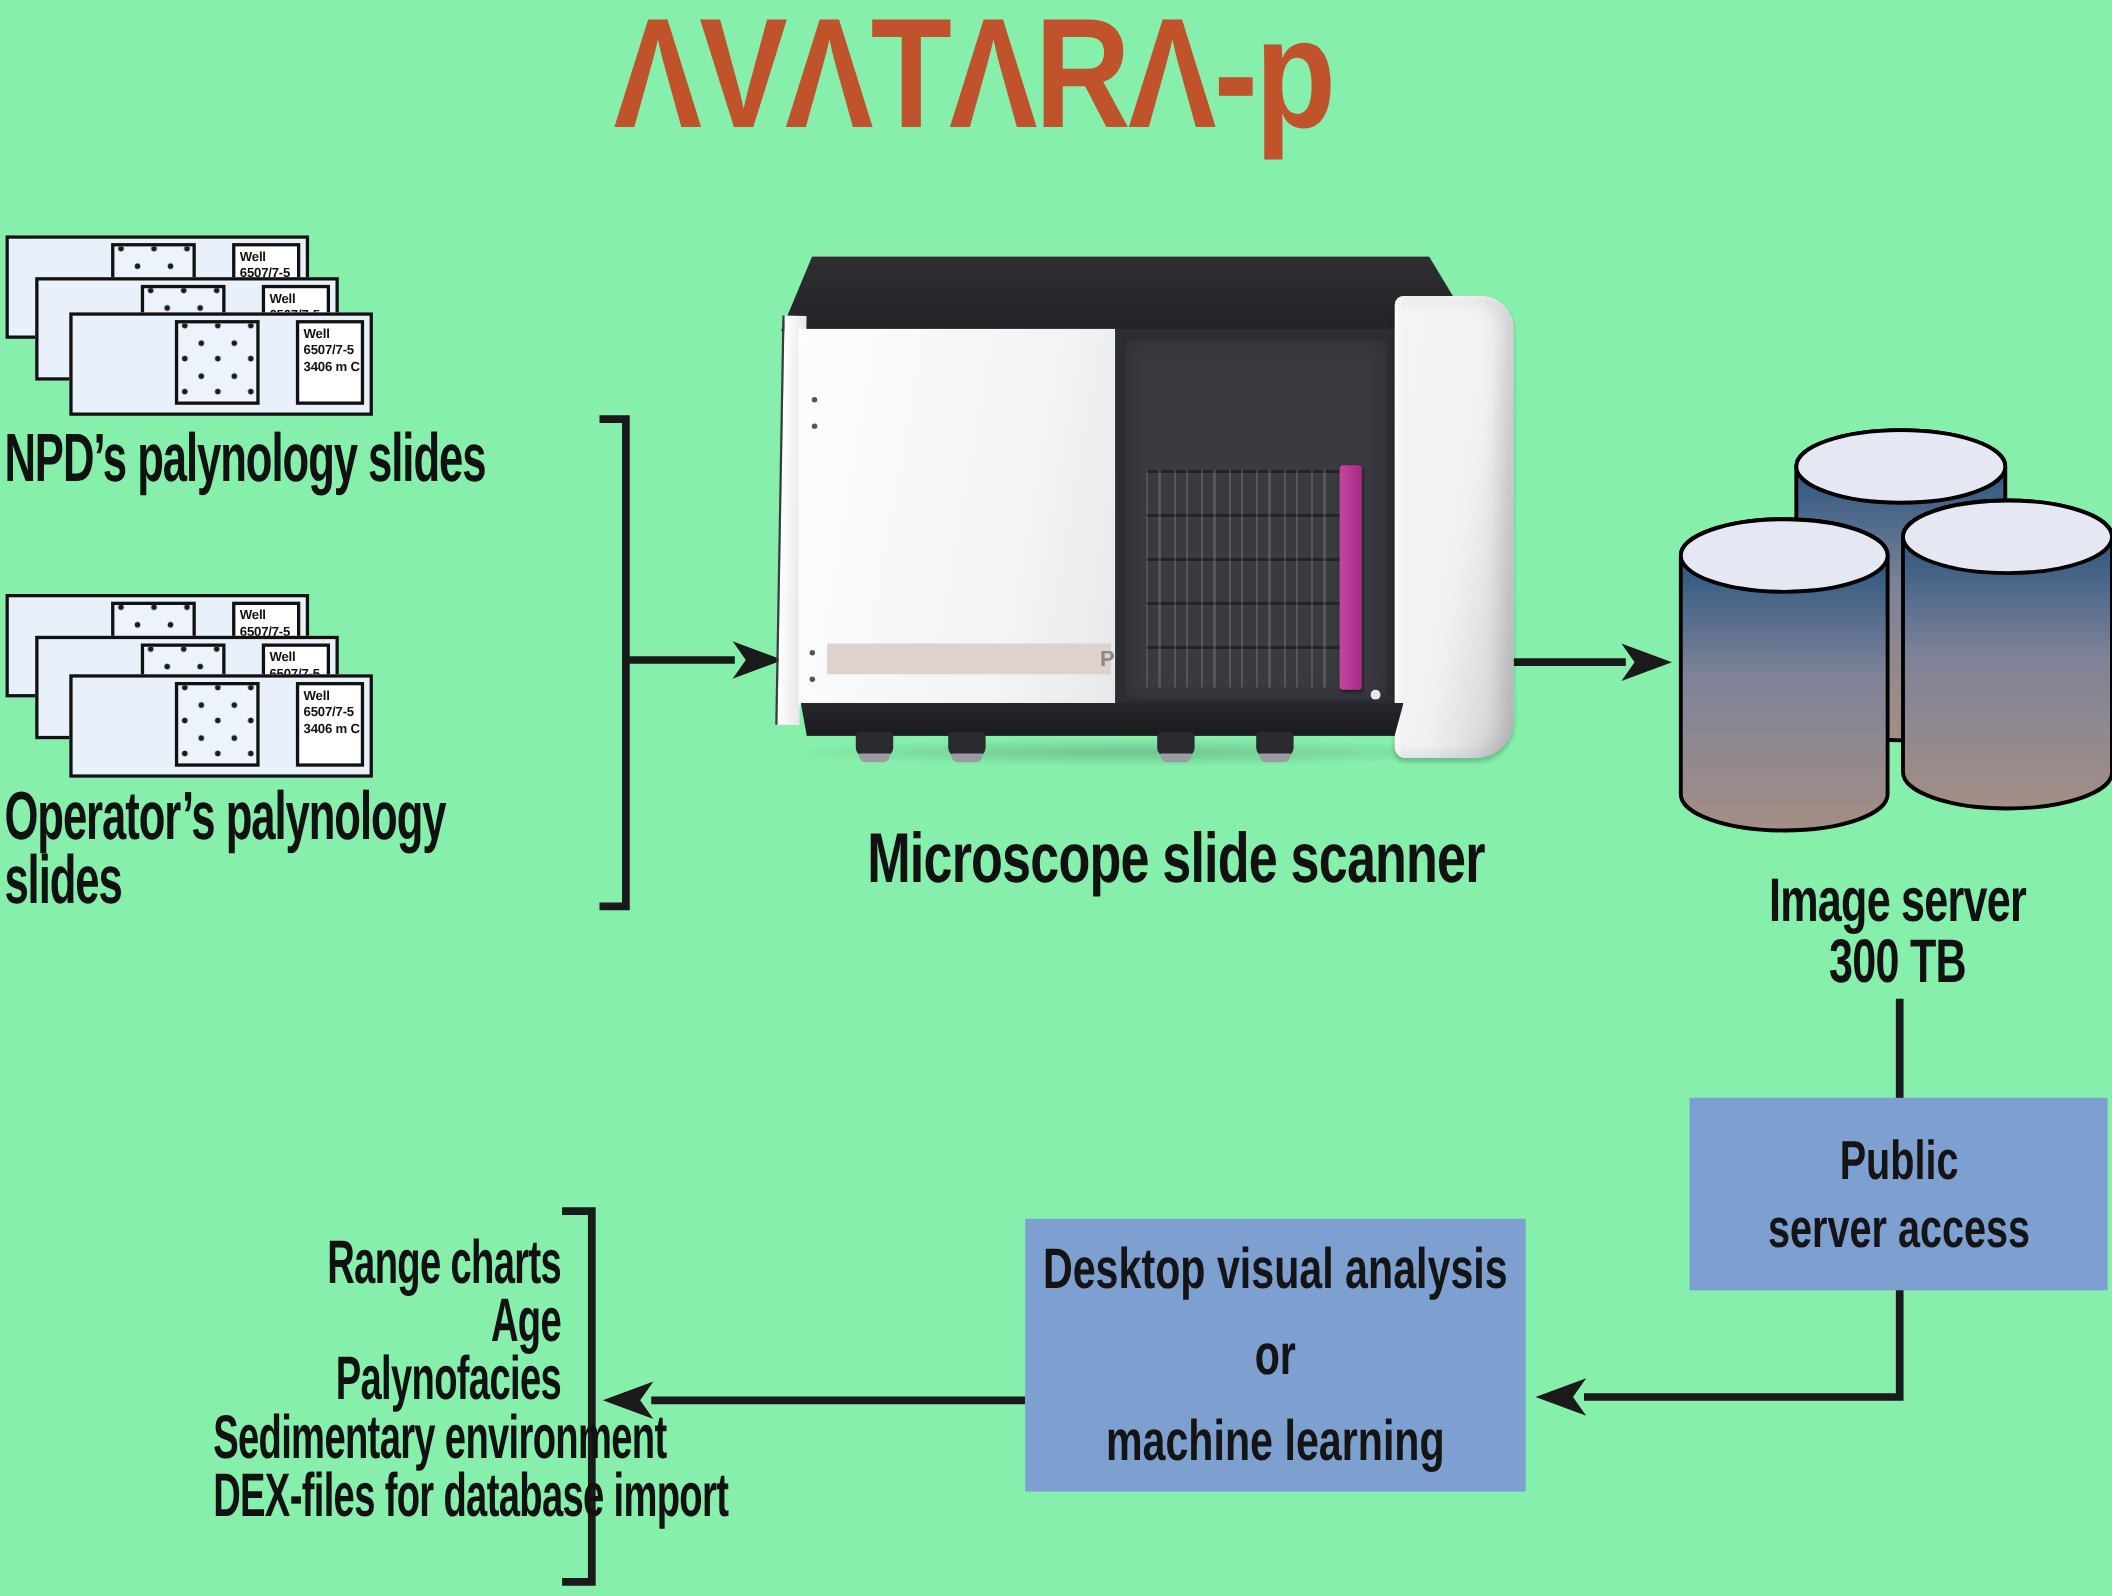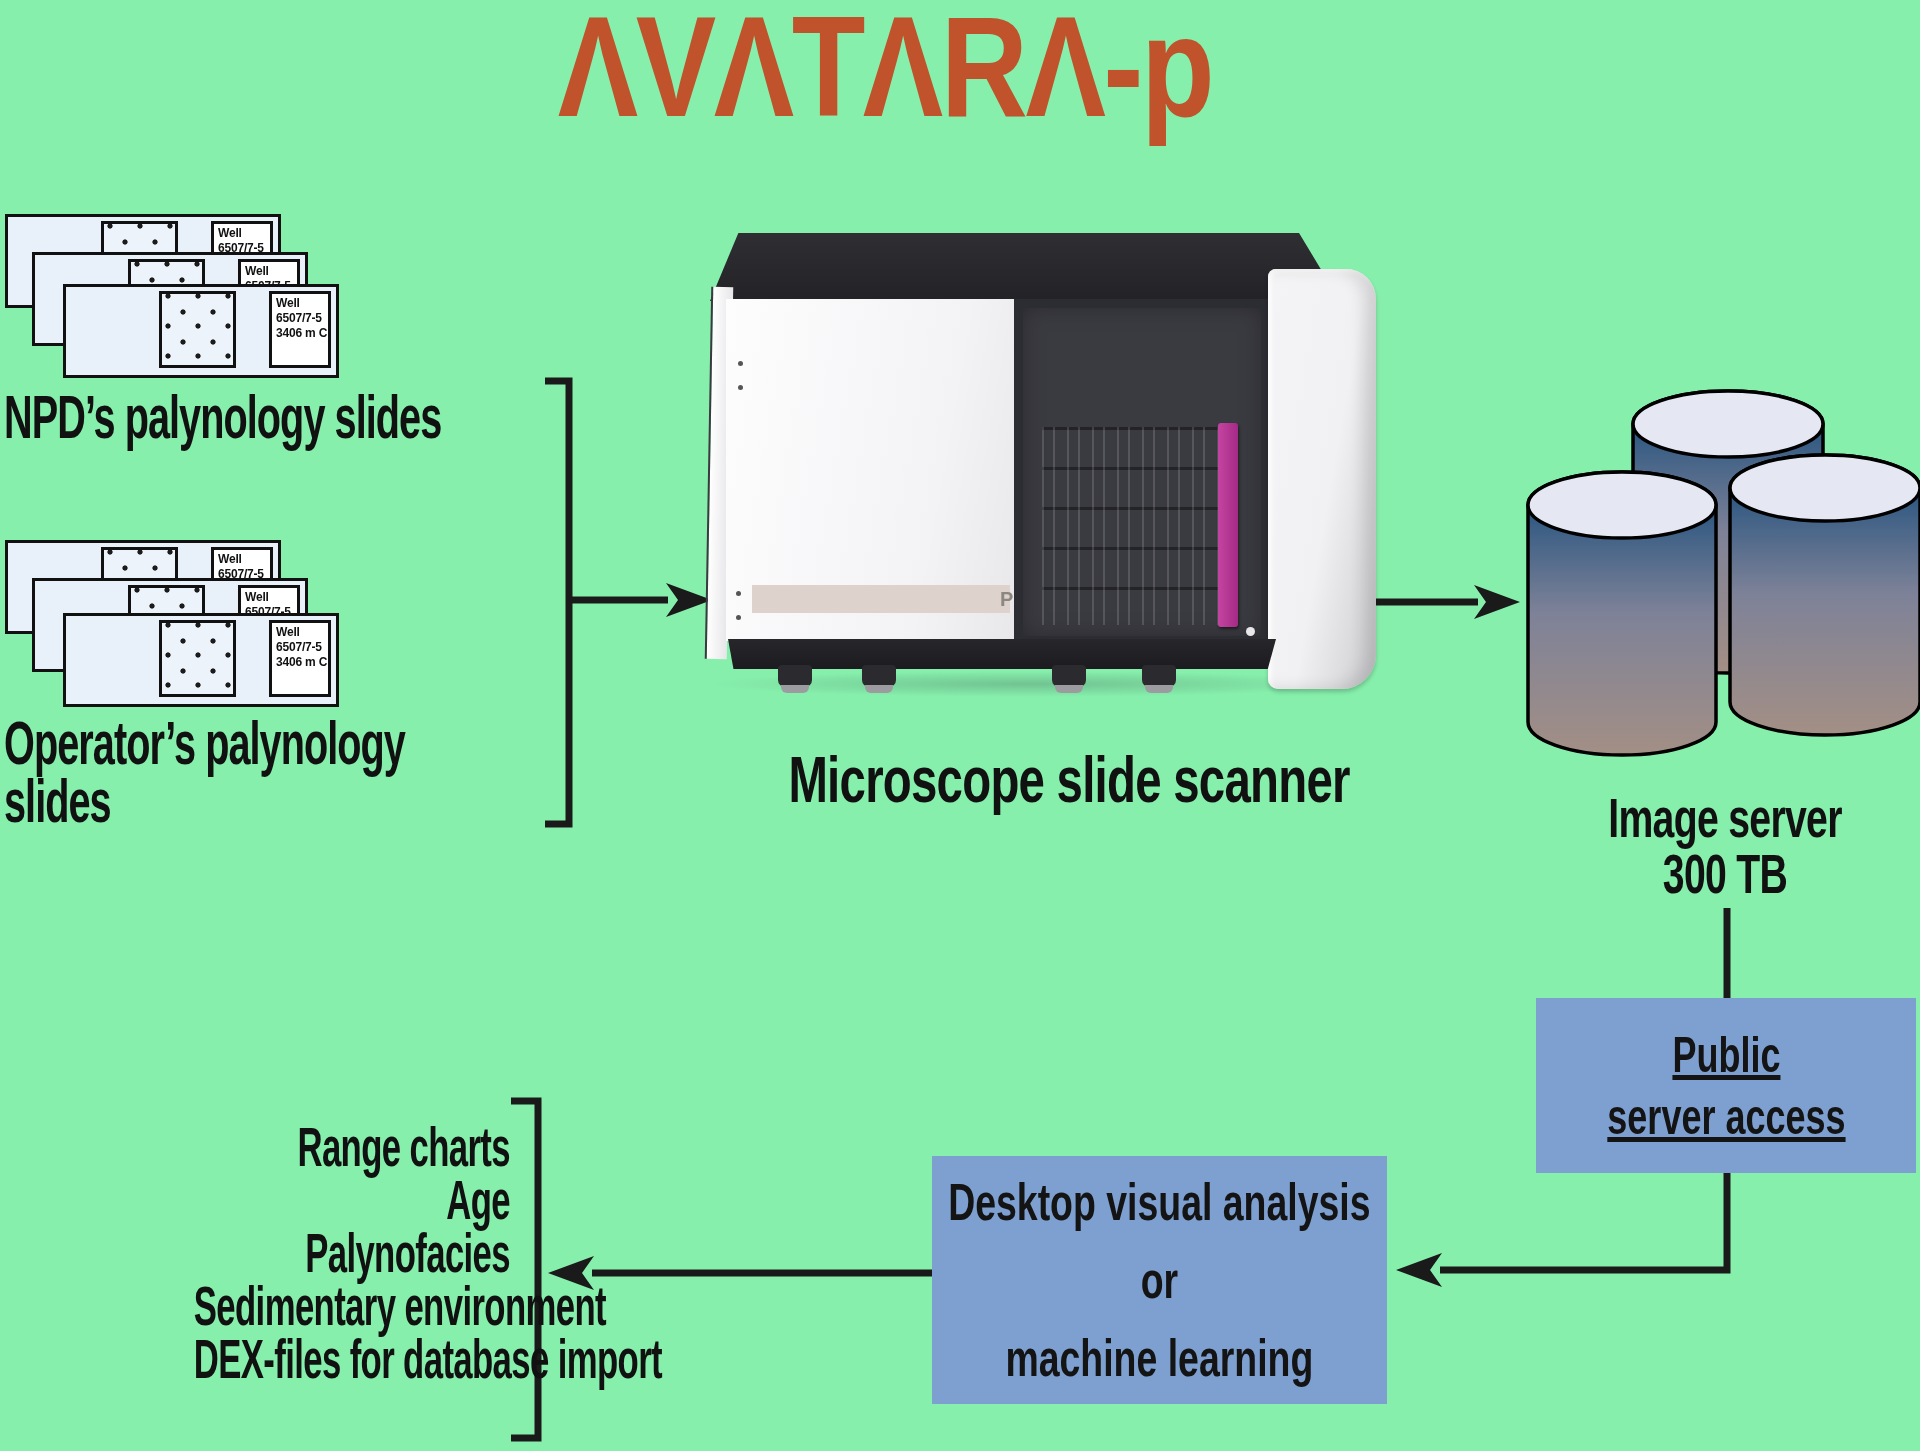--- a/index.html
+++ b/index.html
@@ -33,22 +33,22 @@
                          radial-gradient(circle,#1b1b1b 2.2px,rgba(0,0,0,0) 3px);
         background-size:30px 30px,30px 30px;background-position:6px 3px,21px 17px;}
   .slide .well-label{position:absolute;left:203px;top:4px;width:52px;height:69px;border:3px solid #111;
         background:#fff;color:#111;font-size:12px;line-height:15px;font-weight:600;
         padding:2px 0 0 4px;letter-spacing:-.2px;overflow:hidden;white-space:nowrap;}
 
   
   .bluebox{position:absolute;background:#7da0d1;display:flex;align-items:center;justify-content:center;
         font-weight:700;color:#141414;}
   .condense{transform:scaleX(.72);transform-origin:center center;text-align:center;white-space:nowrap;}
-  .box-public{left:1536px;top:998px;width:380px;height:175px;font-size:50px;line-height:62px;text-decoration:underline;}
-  .box-desktop{left:932px;top:1156px;width:455px;height:248px;font-size:52px;line-height:78px;}
+  .box-public{left:1536px;top:998px;width:380px;height:175px;font-size:50px;line-height:62px;}
+  .box-desktop{left:932px;top:1108px;width:455px;height:248px;font-size:52px;line-height:78px;}
 
   
   .machine{position:absolute;left:700px;top:225px;width:680px;height:470px;}
   .machine *{position:absolute;}
   .m-shadow{left:6px;top:446px;width:650px;height:26px;
         background:radial-gradient(ellipse at center,rgba(40,40,50,.22),rgba(0,0,0,0) 70%);}
   .m-top{left:10px;top:8px;width:630px;height:68px;background:linear-gradient(#2e2e33,#232327);
         clip-path:polygon(4.5% 0,93.5% 0,100% 100%,0 100%);}
   .m-lefttrim{left:8px;top:62px;width:20px;height:372px;background:linear-gradient(90deg,#ffffff,#e6e6e9);
         border-left:2px solid #3a3a40;transform:rotate(1deg);}

